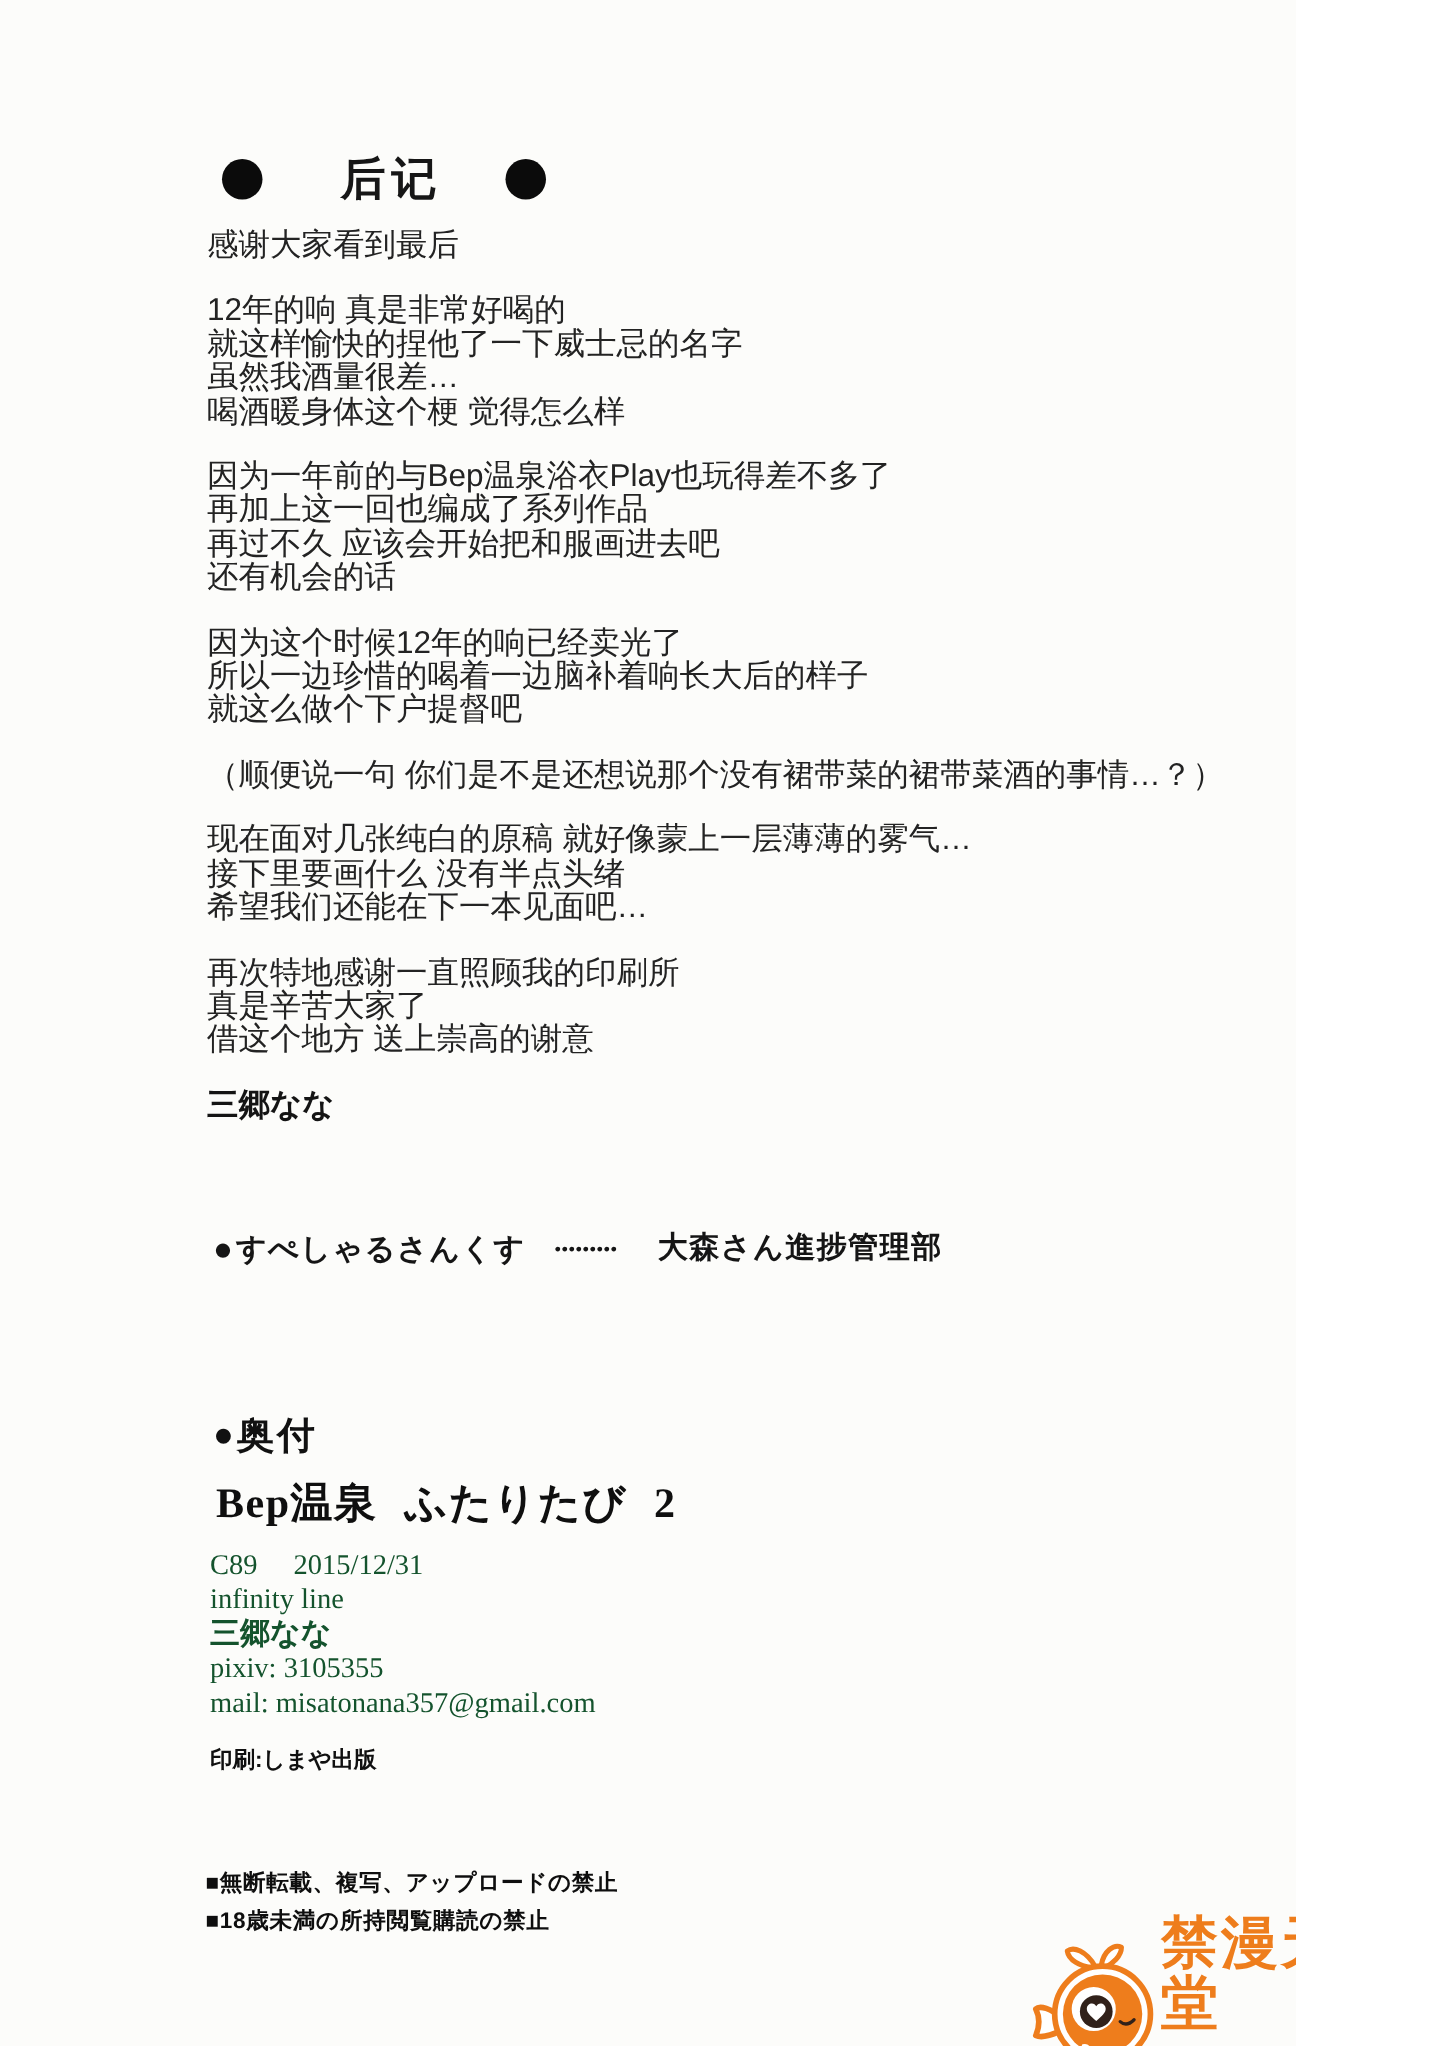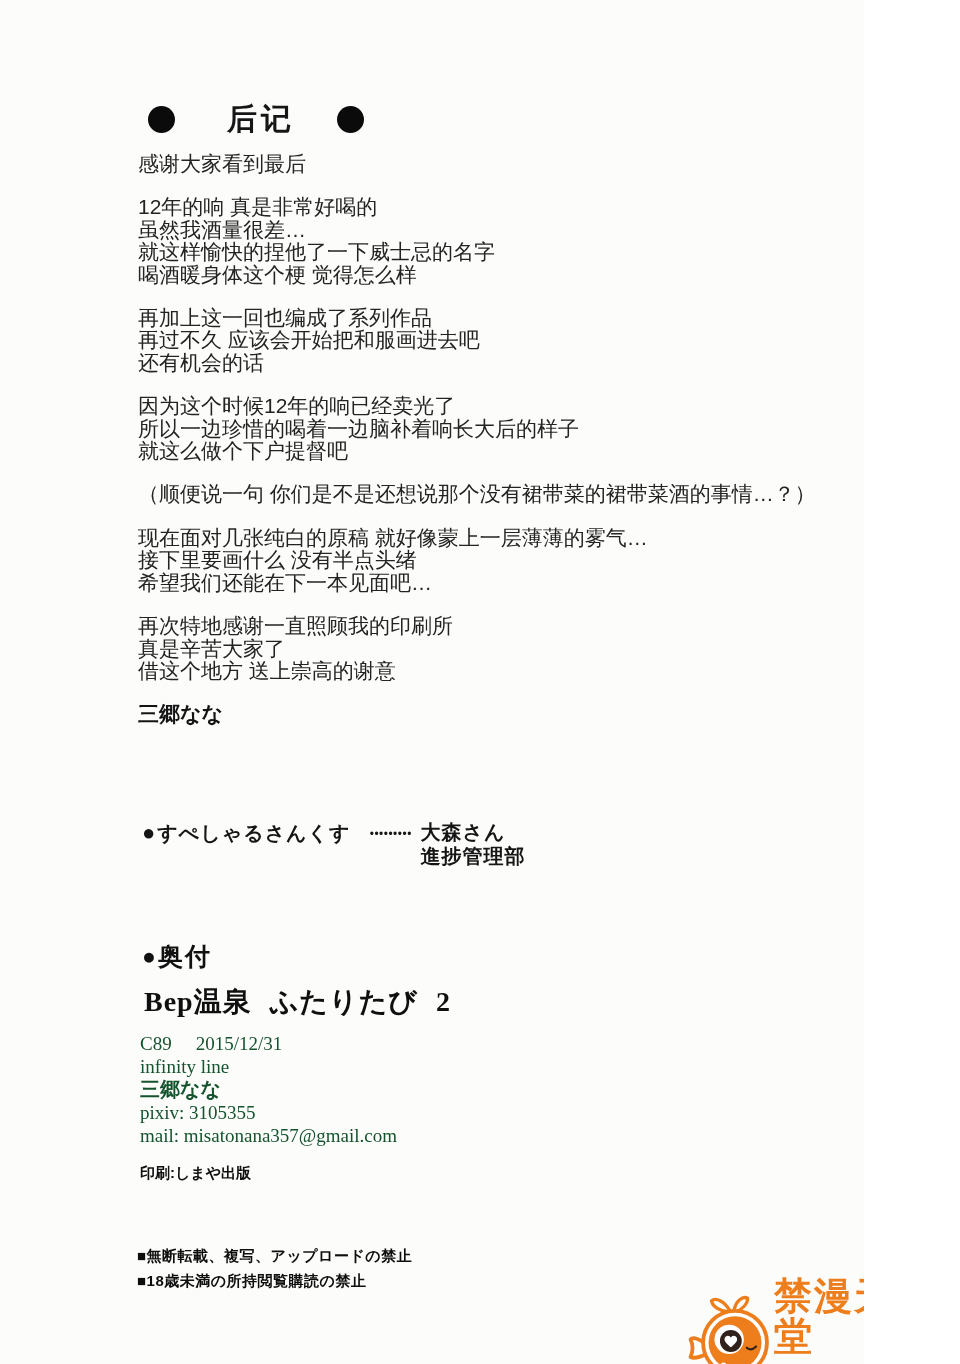--- a/index.html
+++ b/index.html
@@ -27,21 +27,21 @@
 
   
   .thanks-row {
     position:absolute; left:142px; top:820px;
     display:flex; align-items:flex-start;
     font-family:"Liberation Serif", serif; font-weight:bold; color:#151515;
   }
   .thanks-bullet { font-size:22px; line-height:26px; }
   .thanks-label { font-size:20px; line-height:26px; letter-spacing:1px; margin-left:2px; }
   .thanks-dots { font-size:20px; line-height:26px; letter-spacing:-2px; margin-left:18px; }
-  .thanks-names { margin-left:10px; display:flex; flex-direction:column; }
+  .thanks-names { margin-left:28px; display:flex; flex-direction:row; }
   .thanks-name { font-size:20px; line-height:24px; letter-spacing:1px; }
 
   
   .colophon-heading {
     position:absolute; left:142px; top:940px; display:flex; align-items:center;
     font-family:"Liberation Serif", serif; font-weight:bold; color:#111;
   }
   .colophon-bullet { font-size:23px; }
   .colophon-heading-text { font-size:25px; letter-spacing:2px; margin-left:2px; }
   .book-title {
@@ -83,25 +83,26 @@
     <span class="page-title">后记</span>
     <span class="dot"></span>
   </div>
 
   <section class="afterword">
     <p>
       <span class="ln">感谢大家看到最后</span>
     </p>
     <p>
       <span class="ln">12年的响 真是非常好喝的</span>
+      <span class="ln">就这样愉快的捏他了一下威士忌的名字</span>
       <span class="ln">虽然我酒量很差…</span>
-      <span class="ln">就这样愉快的捏他了一下威士忌的名字</span>
       <span class="ln">喝酒暖身体这个梗 觉得怎么样</span>
     </p>
     <p>
+      <span class="ln">因为一年前的与Bep温泉浴衣Play也玩得差不多了</span>
       <span class="ln">再加上这一回也编成了系列作品</span>
       <span class="ln">再过不久 应该会开始把和服画进去吧</span>
       <span class="ln">还有机会的话</span>
     </p>
     <p>
       <span class="ln">因为这个时候12年的响已经卖光了</span>
       <span class="ln">所以一边珍惜的喝着一边脑补着响长大后的样子</span>
       <span class="ln">就这么做个下户提督吧</span>
     </p>
     <p>

